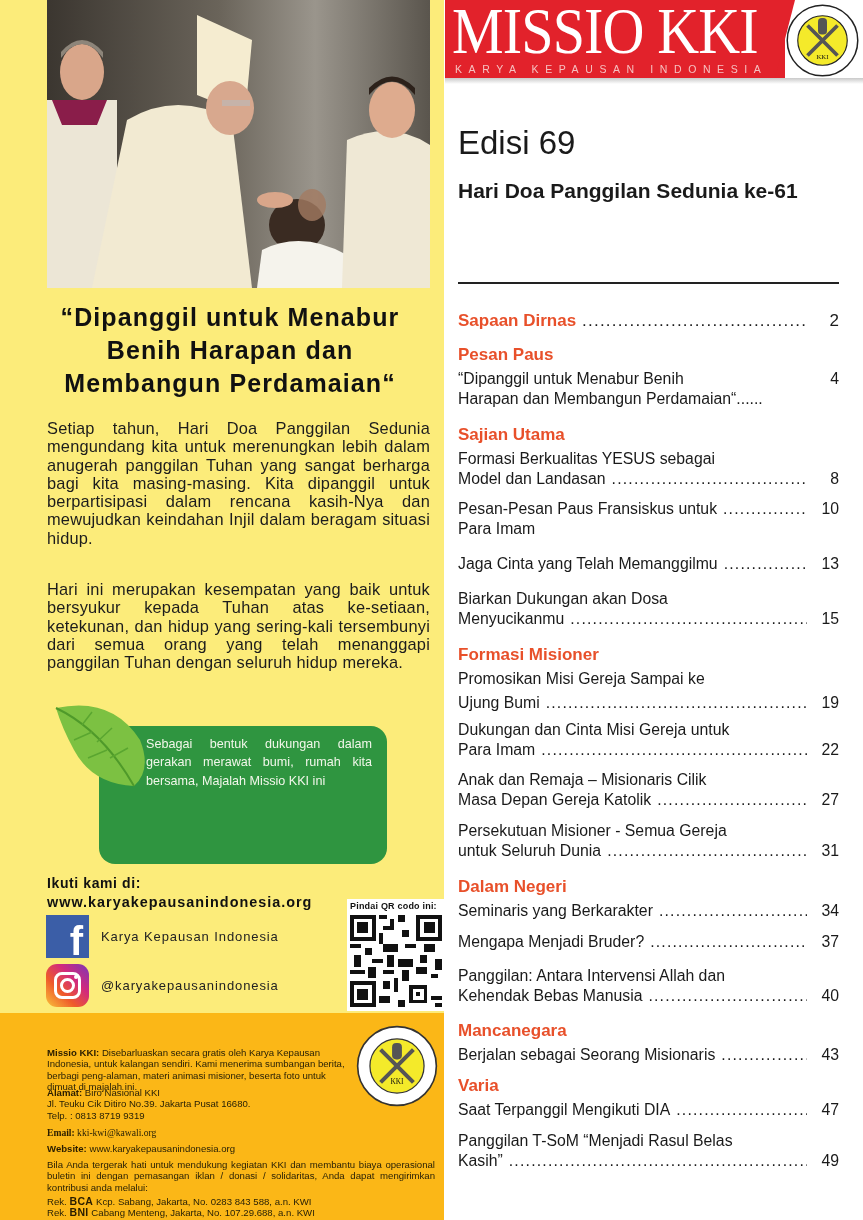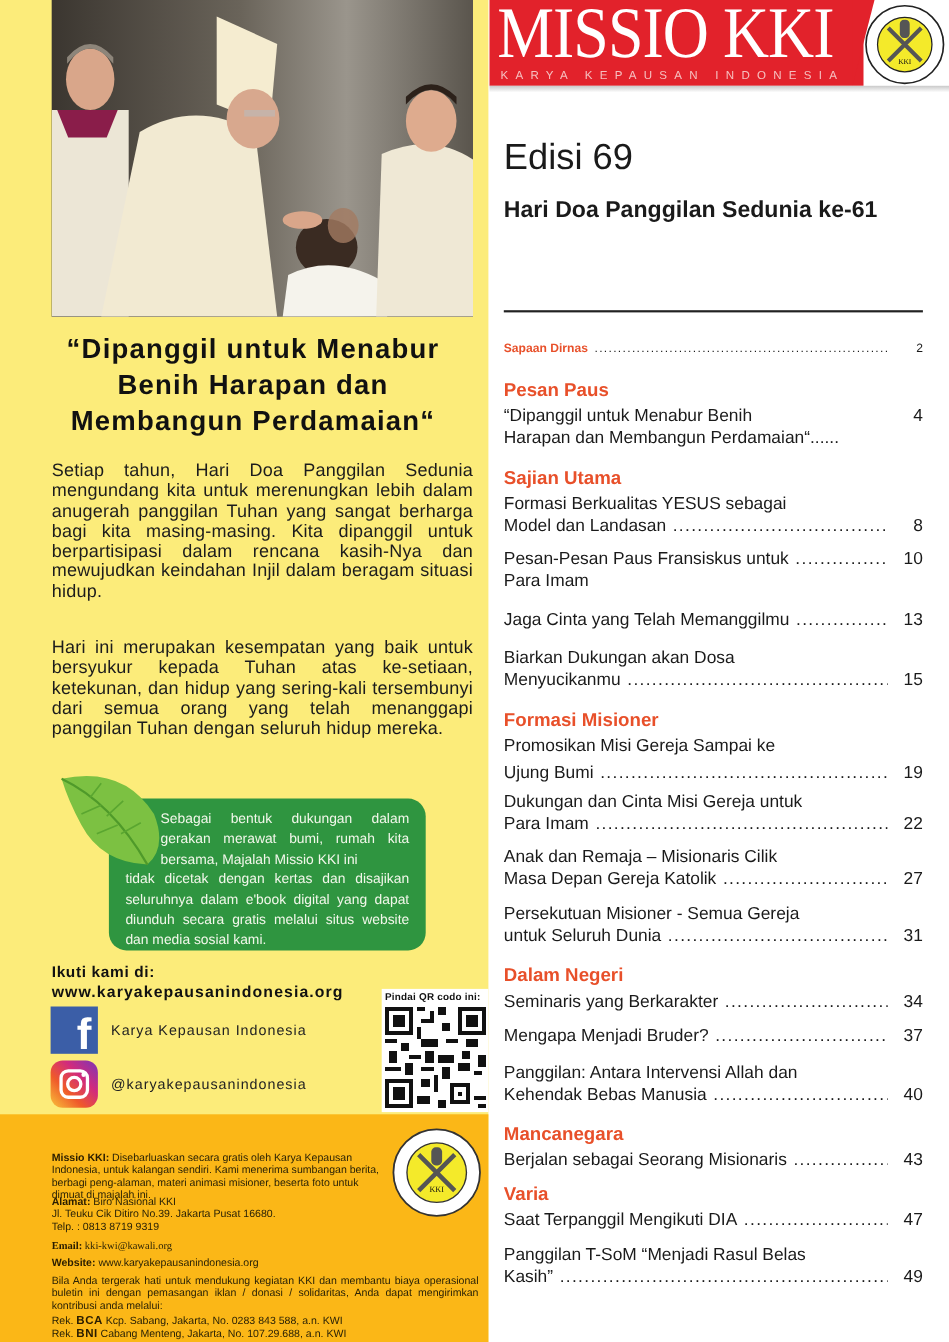--- a/index.html
+++ b/index.html
@@ -78,21 +78,21 @@
   .edisi { position: absolute; left: 458px; top: 124px; font-size: 33px; color: #1a1a1a; }
   .headline { position: absolute; left: 458px; top: 175px; width: 390px; font-weight: bold; font-size: 21px;
     line-height: 31px; color: #1a1a1a; }
   .rule { position: absolute; left: 458px; top: 282px; width: 381px; height: 2px; background: #222; }
   .sec { position: absolute; left: 458px; font-weight: bold; font-size: 17px; color: #e8502a; white-space: nowrap; }
   .entry { position: absolute; left: 458px; width: 381px; font-size: 15.8px; line-height: 20px; color: #1a1a1a; }
   .entry .line { display: flex; white-space: nowrap; }
   .entry .dots { flex: 1; overflow: hidden; margin: 0 6px; letter-spacing: 1.2px; }
   .entry .dots::before { content: "..............................................................................................................................."; }
   .entry .pg { width: 26px; text-align: right; flex: 0 0 auto; }
-  .sec-entry { position: absolute; left: 458px; width: 381px; display: flex; white-space: nowrap; font-size: 11px; justify-content: flex-end; }
+  .sec-entry { position: absolute; left: 458px; width: 381px; display: flex; white-space: nowrap; font-size: 17px; justify-content: flex-end; }
   .sec-entry .label { font-weight: bold; color: #e8502a; }
   .sec-entry .dots { flex: 1; overflow: hidden; margin: 0 6px; letter-spacing: 1.2px; color: #1a1a1a; }
   .sec-entry .dots::before { content: "..............................................................................................................................."; }
   .sec-entry .pg { width: 26px; text-align: right; color: #1a1a1a; }
 </style>
 </head>
 <body>
 
 <div class="left"></div>
 
@@ -137,21 +137,20 @@
 <p class="para para2">Hari ini merupakan kesempatan yang baik untuk bersyukur kepada Tuhan atas ke-setiaan, ketekunan, dan hidup yang sering-kali tersembunyi dari semua orang yang telah menanggapi panggilan Tuhan dengan seluruh hidup mereka.</p>
 
 <div class="green-box"></div>
 <svg class="leaf" viewBox="0 0 100 88">
   <path d="M4 8 Q60 -4 88 40 Q100 70 82 86 Q40 84 22 50 Q10 28 4 8 Z" fill="#7cc142"></path>
   <path d="M4 8 Q50 30 82 86" stroke="#4f9a2a" stroke-width="2" fill="none"></path>
   <path d="M30 25 L40 12 M45 42 L60 28 M58 58 L76 48 M40 32 L22 40 M55 50 L36 58" stroke="#5aa630" stroke-width="1.5" fill="none"></path>
 </svg>
 <div class="green-text">
   <span class="indent">Sebagai bentuk dukungan dalam gerakan merawat bumi, rumah kita bersama, Majalah Missio KKI ini</span>
-  <span>tidak dicetak dengan kertas dan disajikan seluruhnya dalam e'book digital yang dapat diunduh secara gratis melalui situs website dan media sosial kami.</span>
 </div>
 
 <div class="follow-label">Ikuti kami di:</div>
 <div class="follow-url">www.karyakepausanindonesia.org</div>
 
 <div class="social-row fb">
   <div class="fb-icon">
       <span>f</span>
     </div>
   <span class="social-text">Karya Kepausan Indonesia</span>

